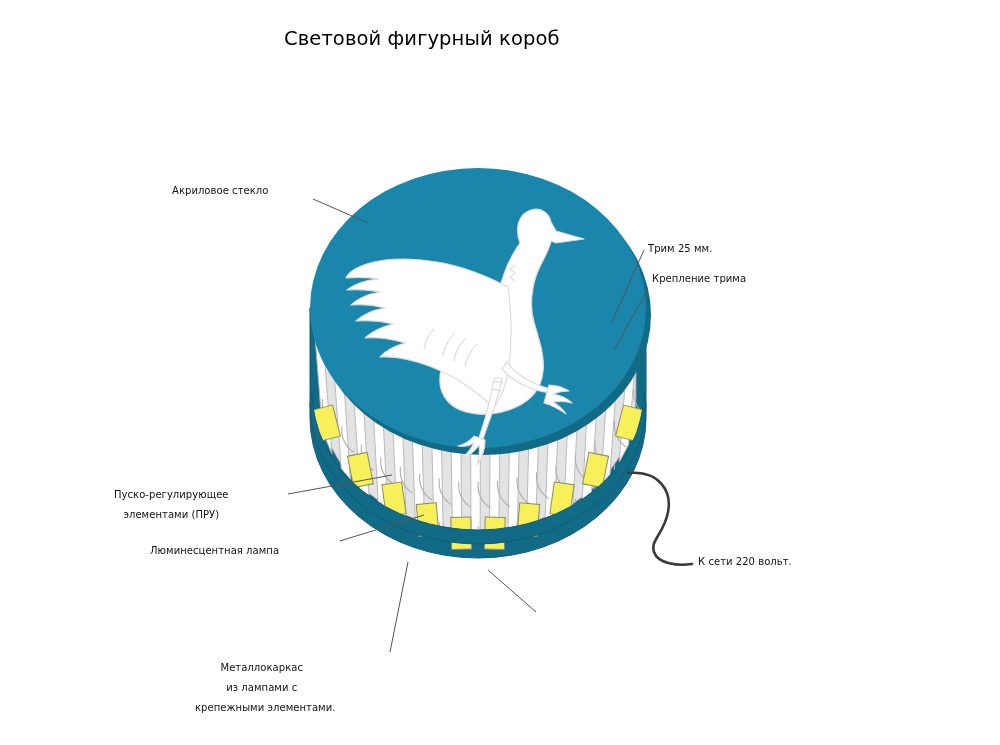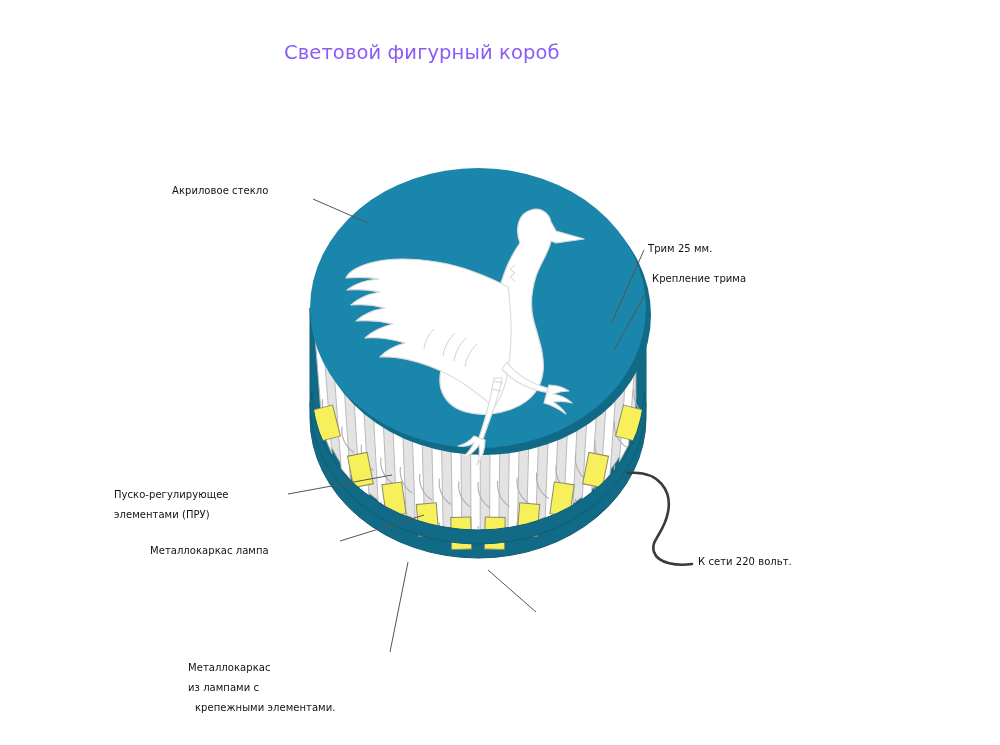--- a/index.html
+++ b/index.html
@@ -26,37 +26,37 @@
     position: absolute;
     left: 0;
     top: 0;
     width: 1000px;
     height: 745px;
     display: block;
   }
   .title-block {
     position: absolute;
     left: 284px;
-    top: 40px;
+    top: 26px;
     font-size: 19.5px;
     line-height: 25px;
-    color: #8b5cf6;
+    color: #000000;
     letter-spacing: 0.1px;
     white-space: nowrap;
   }
   .title-block div { font-weight: 400; }
   .lbl {
     position: absolute;
     font-size: 10px;
     line-height: 20px;
     color: #111111;
     white-space: nowrap;
     letter-spacing: 0.05px;
   }
-  .lbl.multiline { white-space: normal; }
+  .lbl.multiline { white-space: normal; text-align: center; }
   .lbl .l2 { display: block; }
   .lbl .l3 { display: block; padding-left: 7px; }
 
   #lbl-acrylic     { left: 172px; top: 181px; }
   #lbl-trim        { left: 648px; top: 239px; }
   #lbl-trim-mount  { left: 652px; top: 269px; }
   #lbl-pru         { left: 114px; top: 485px; }
   #lbl-lamp        { left: 150px; top: 541px; }
   #lbl-mains       { left: 698px; top: 552px; }
   #lbl-als         { left: 504px; top: 618px; }
@@ -404,21 +404,21 @@
 
   <div class="lbl" id="lbl-trim">Трим 25 мм.</div>
 
   <div class="lbl" id="lbl-trim-mount">Крепление трима</div>
 
   <div class="lbl multiline" id="lbl-pru">
     <span>Пуско-регулирующее</span>
     <span class="l2">элементами (ПРУ)</span>
   </div>
 
-  <div class="lbl" id="lbl-lamp">Металлокаркас лампа</div>
+  <div class="lbl" id="lbl-lamp">Люминесцентная лампа</div>
 
   <div class="lbl" id="lbl-mains">К сети 220 вольт.</div>
 
 
   <div class="lbl multiline" id="lbl-frame">
     <span>Металлокаркас</span>
     <span class="l2">из лампами с</span>
     <span class="l3">крепежными элементами.</span>
   </div>
 

